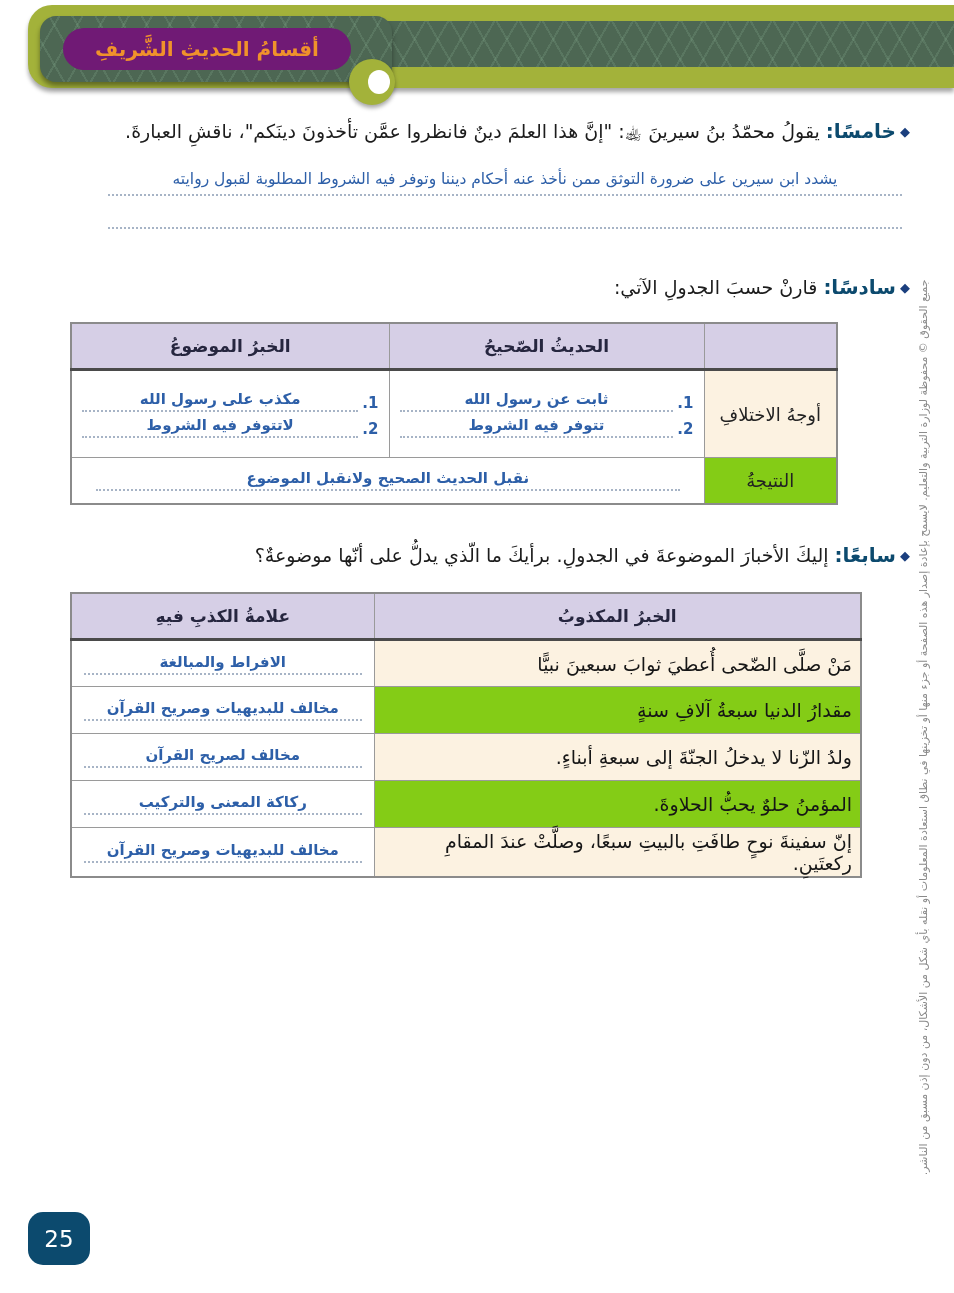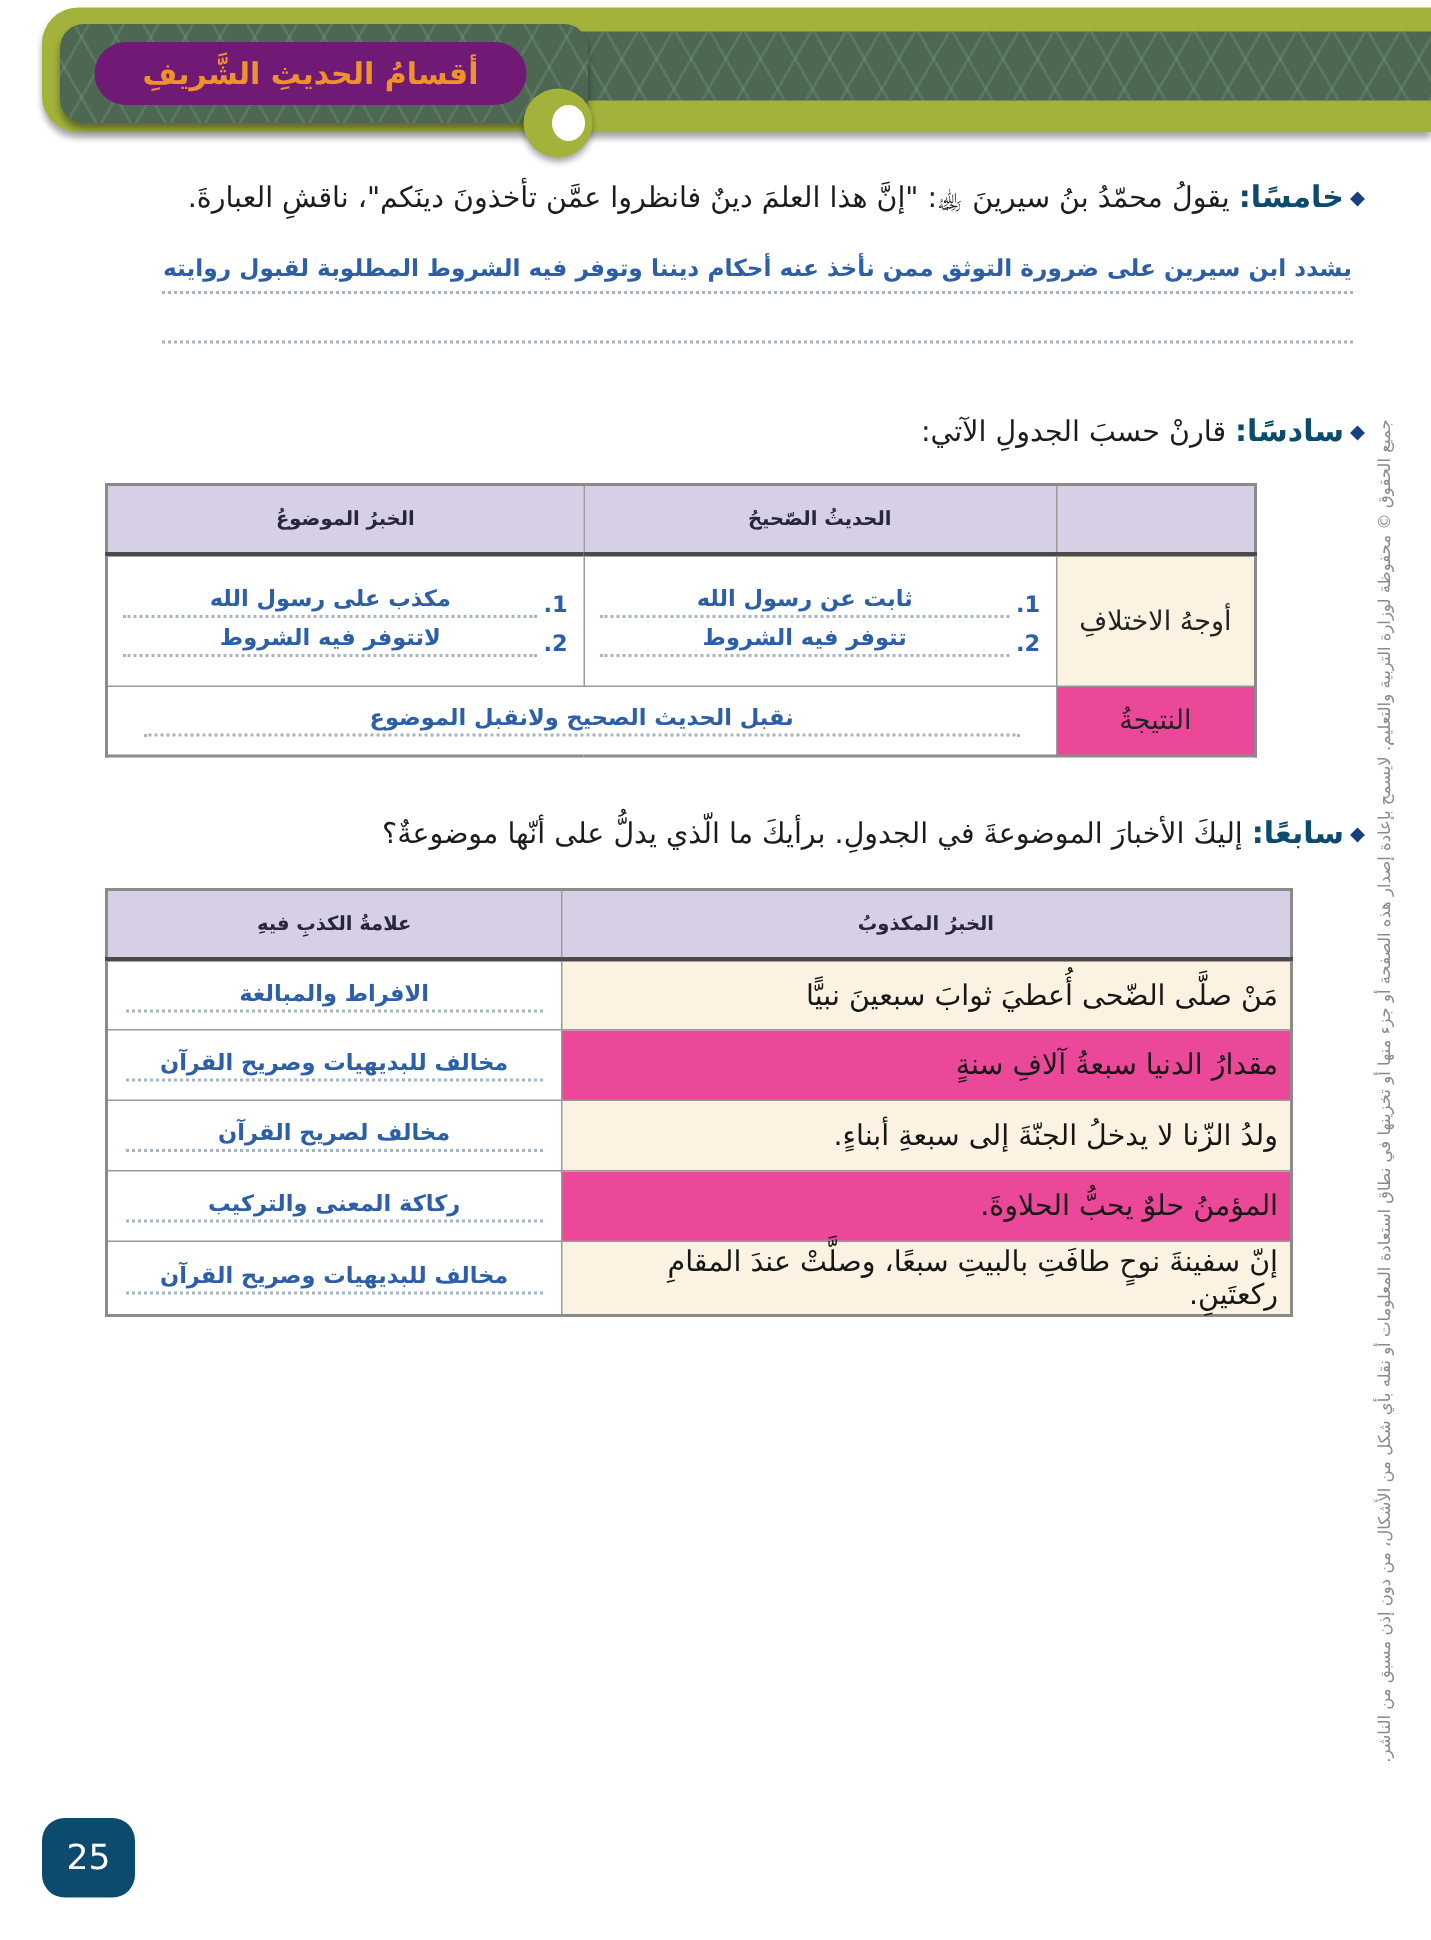--- a/index.html
+++ b/index.html
@@ -42,35 +42,35 @@
     content:"";position:absolute;top:11px;left:19px;width:22px;height:24px;
     background:#ffffff;border-radius:50%;
   }
   
   .qblock{position:absolute;right:44px;left:78px;font-size:19px;color:#1c1c1c;line-height:1.55;}
   .bullet{color:#1b3f7e;font-size:13px;vertical-align:2px;margin-left:4px;}
   .qlabel{color:#0c4a6e;font-weight:bold;font-size:20px;margin-left:6px;}
   .qtext{color:#1c1c1c;}
   .answer-line{
     margin:20px 8px 0 30px;border-bottom:2px dotted #a7b4c6;
-    text-align:center;color:#2d5fa8;font-weight:bold;font-size:15.5px;padding-bottom:3px;
+    text-align:center;color:#2d5fa8;font-weight:normal;font-size:15.5px;padding-bottom:3px;
   }
   .dotted-empty{margin:30px 8px 0 30px;border-bottom:2px dotted #a7b4c6;height:1px;}
   
   table{border-collapse:collapse;table-layout:fixed;}
   .dtable{position:absolute;background:#fff;}
   .dtable th,.dtable td{border:1px solid #9a9a9a;padding:2px 8px;vertical-align:middle;}
   .dtable{border:2px solid #8b8b8b;}
   .dtable thead th{
-    background:#d6cfe6;color:#26263f;font-weight:bold;font-size:13px;height:40px;
+    background:#d6cfe6;color:#26263f;font-weight:bold;font-size:17px;height:40px;
     border-bottom:3px solid #4a4a4a;text-align:center;
   }
   .label-cell{font-size:18px;color:#222;text-align:center;font-weight:normal;}
   .bg-cream{background:#fcf2e1;}
-  .bg-blue{background:#ec4899;}
+  .bg-blue{background:#84cc16;}
   .ans-row{display:flex;align-items:flex-end;margin:4px 2px;}
   .ans-num{color:#2d5fa8;font-weight:bold;font-size:15px;margin-left:4px;white-space:nowrap;}
   .ans-flex{
     flex:1;border-bottom:2px dotted #a7b4c6;text-align:center;
     color:#2d5fa8;font-weight:bold;font-size:15px;padding-bottom:2px;
   }
   .statement-cell{font-size:19px;color:#161616;text-align:right;padding:8px 14px;}
   .sign-cell{padding:6px 12px;}
   .sign-line{
     border-bottom:2px dotted #a7b4c6;text-align:center;color:#2d5fa8;

